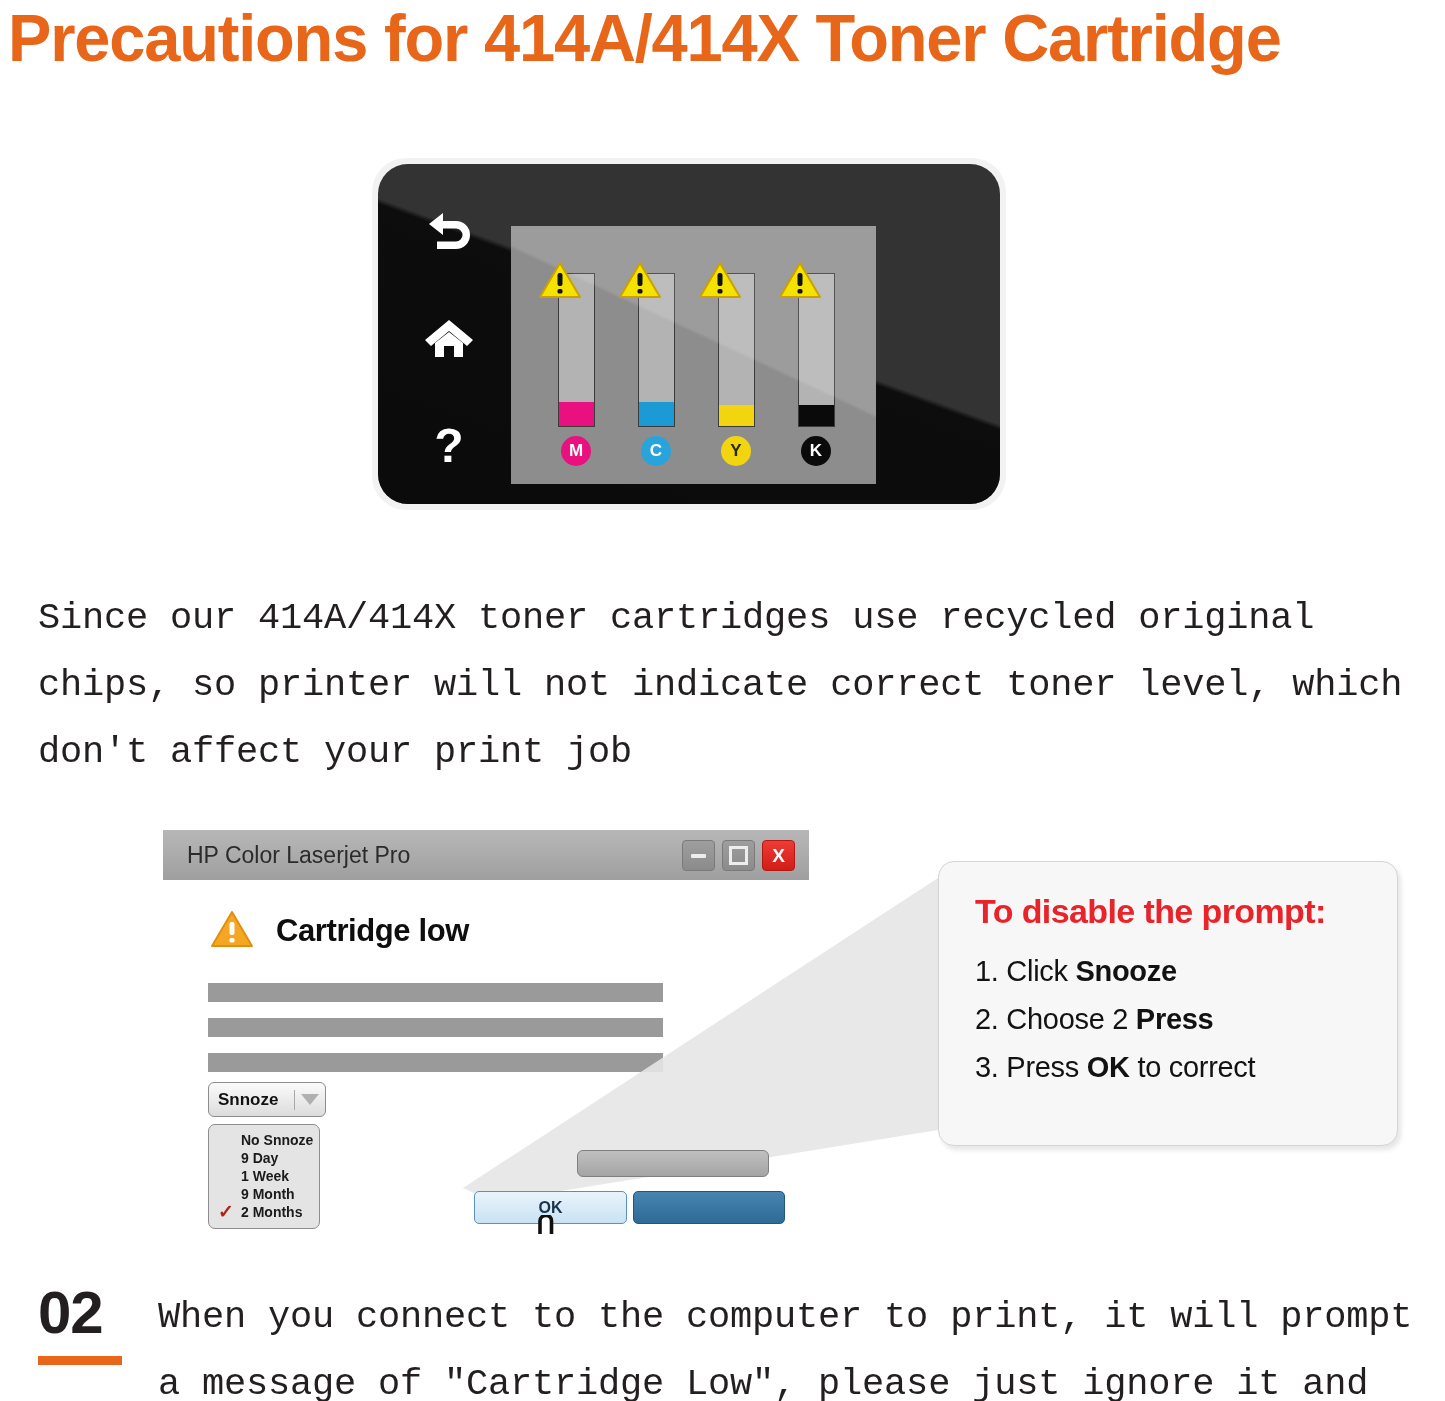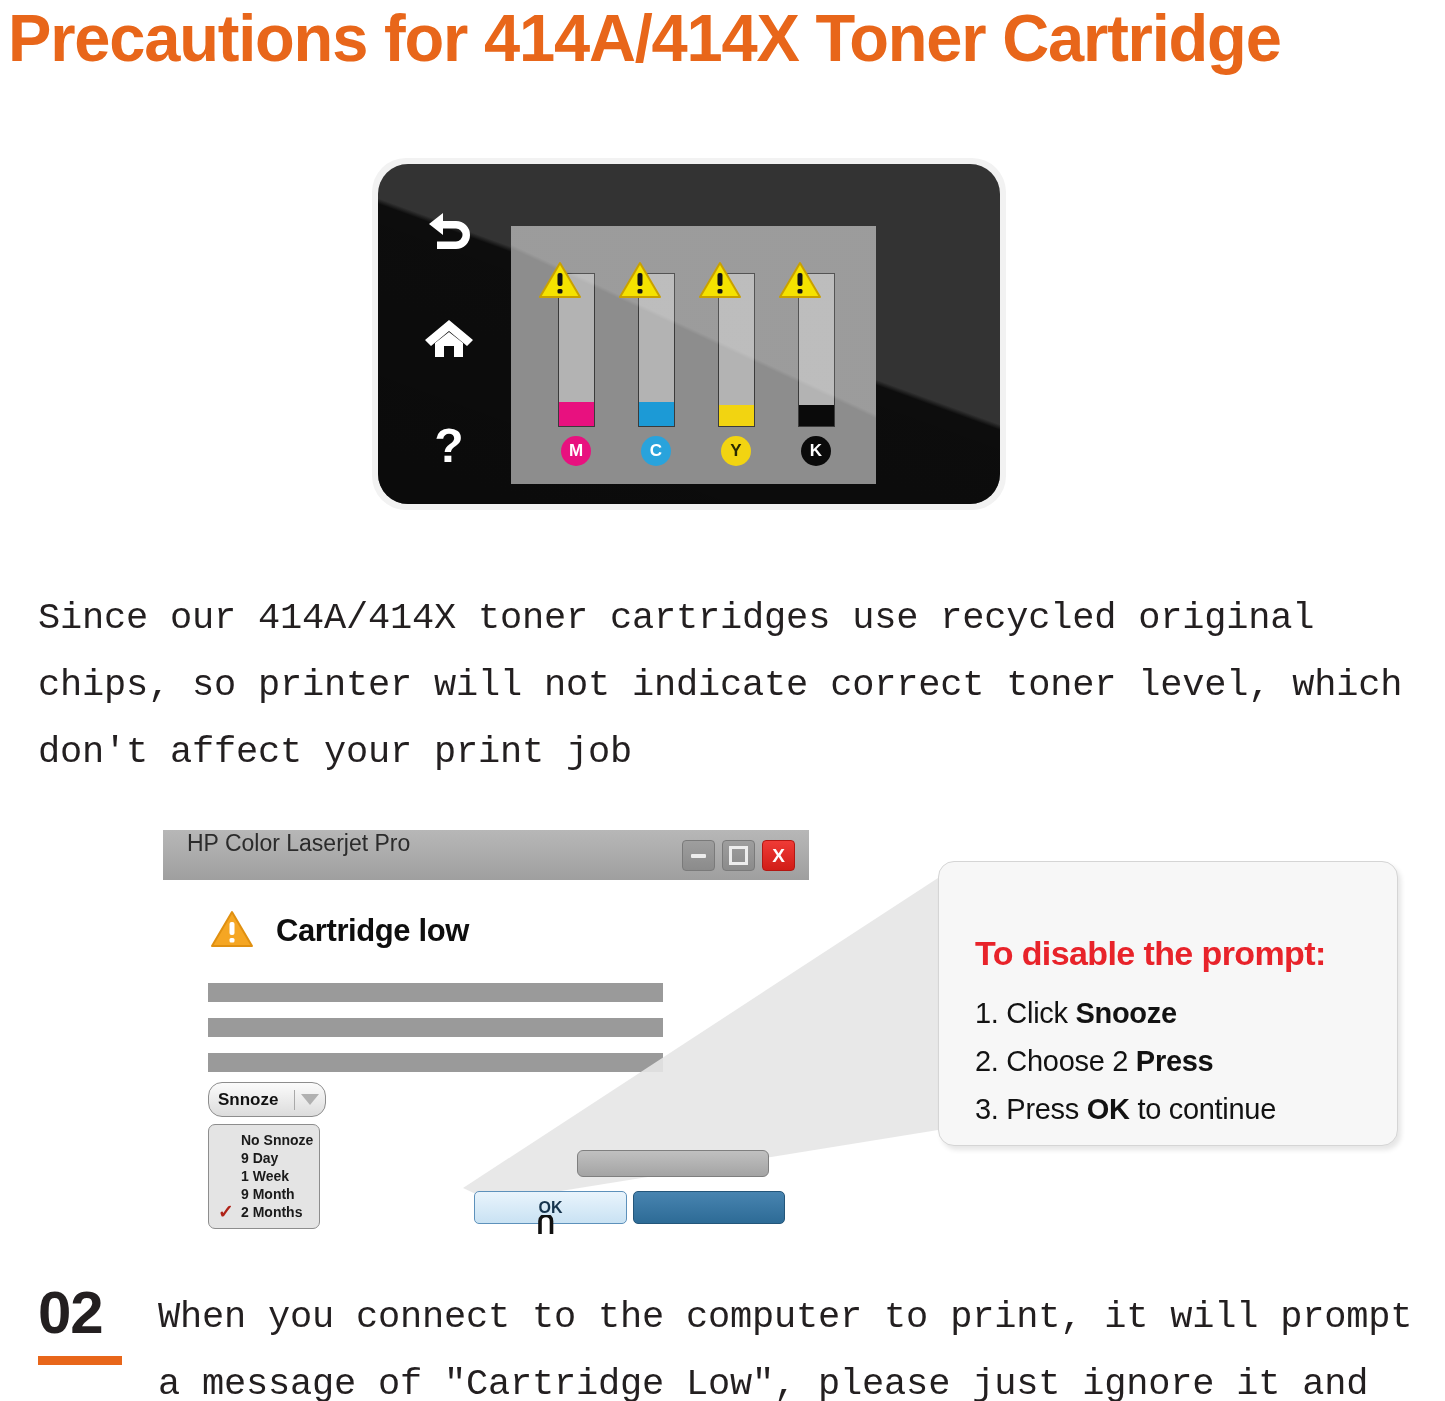--- a/index.html
+++ b/index.html
@@ -190,20 +190,21 @@
     background: #ffffff;
     overflow: hidden;
   }
   .dialog-titlebar {
     position: absolute;
     left: 0; top: 0;
     width: 100%;
     height: 50px;
     background: linear-gradient(180deg,#b7b7b7 0%, #a9a9a9 60%, #9f9f9f 100%);
     display: flex;
+    align-items: center;
   }
   .dialog-title-text {
     margin-left: 24px;
     font-size: 23px;
     color: #2b2b2b;
     font-family: "Liberation Sans", sans-serif;
   }
   .win-controls {
     position: absolute;
     right: 14px;
@@ -262,21 +263,21 @@
     margin-bottom: 16px;
   }
 
   .snooze-select {
     position: absolute;
     left: 45px;
     top: 252px;
     width: 118px;
     height: 35px;
     border: 1.5px solid #8d8d8d;
-    border-radius: 14px;
+    border-radius: 6px;
     background: linear-gradient(180deg,#fbfbfb,#dcdcdc);
     display: flex;
     align-items: center;
     box-sizing: border-box;
   }
   .snooze-label {
     flex: 1;
     padding-left: 9px;
     font-family: "Liberation Sans", sans-serif;
     font-weight: 700;
@@ -404,21 +405,20 @@
     box-shadow: 3px 4px 5px rgba(0,0,0,0.10);
     padding: 30px 0 0 36px;
   }
   .callout-head {
     font-family: "Liberation Sans", sans-serif;
     font-weight: 700;
     font-size: 34px;
     color: #E8232A;
     letter-spacing: -0.6px;
     margin-bottom: 16px;
-    margin-top: 42px;
   }
   .callout-line {
     font-family: "Liberation Sans", sans-serif;
     font-size: 29px;
     color: #121212;
     line-height: 48px;
     letter-spacing: -0.3px;
     white-space: nowrap;
   }
   .callout-line b { font-weight: 700; }
@@ -607,21 +607,21 @@
     <div class="callout-line">
       <span>1.</span>
       <span>Click </span><b>Snooze</b><span></span>
     </div>
     <div class="callout-line">
       <span>2.</span>
       <span>Choose 2 </span><b>Press</b><span></span>
     </div>
     <div class="callout-line">
       <span>3.</span>
-      <span>Press </span><b>OK</b><span> to continue</span>
+      <span>Press </span><b>OK</b><span> to correct</span>
     </div>
   </div>
 
 </div>
 
 <div class="step" id="step-02">
   <div class="step-num-wrap">
     <div class="step-num">02</div>
     <div class="step-rule"></div>
   </div>

